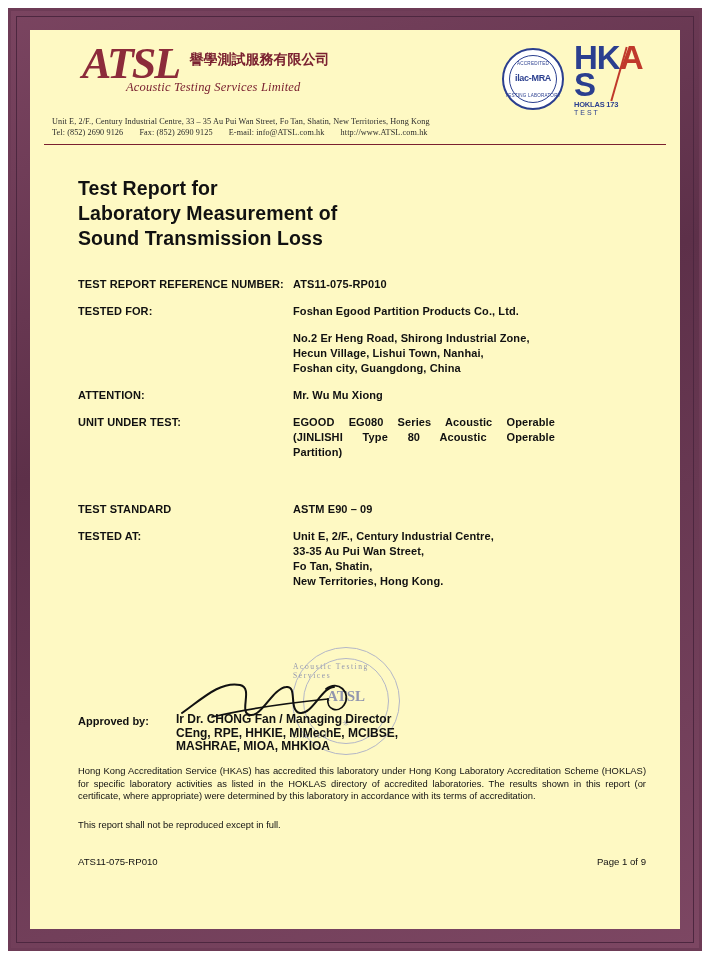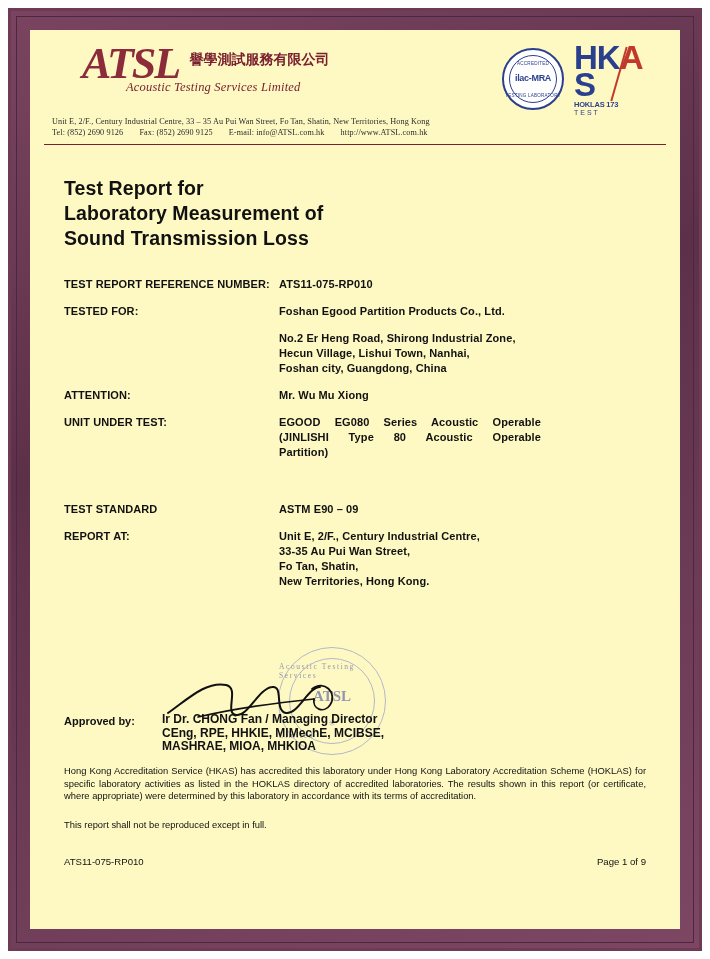--- a/index.html
+++ b/index.html
@@ -173,21 +173,21 @@
     letter-spacing: -.2px;
   }
   .hkas .testword {
     font-size: 7px;
     color: #2b3f8f;
     letter-spacing: 2px;
   }
 
   
   .doc-body {
-    padding: 26px 34px 0 34px;
+    padding: 26px 34px 0 48px;
     box-sizing: border-box;
   }
   h1.title {
     font-size: 19.5px;
     font-weight: bold;
     color: #111;
     margin: 0;
     line-height: 25px;
     letter-spacing: .1px;
   }
@@ -411,21 +411,21 @@
         </div>
 
         <div class="spacer-lg"></div>
 
         <div class="field-row">
           <div class="field-label">TEST STANDARD</div>
           <div class="field-value">ASTM E90 – 09</div>
         </div>
 
         <div class="field-row">
-          <div class="field-label">REPORT AT:</div>
+          <div class="field-label">TESTED AT:</div>
           <div class="field-value addr-block">
             <div>Unit E, 2/F., Century Industrial Centre,</div>
             <div>33-35 Au Pui Wan Street,</div>
             <div>Fo Tan, Shatin,</div>
             <div>New Territories, Hong Kong.</div>
           </div>
         </div>
       </div>
 
       <div class="sign-area">

